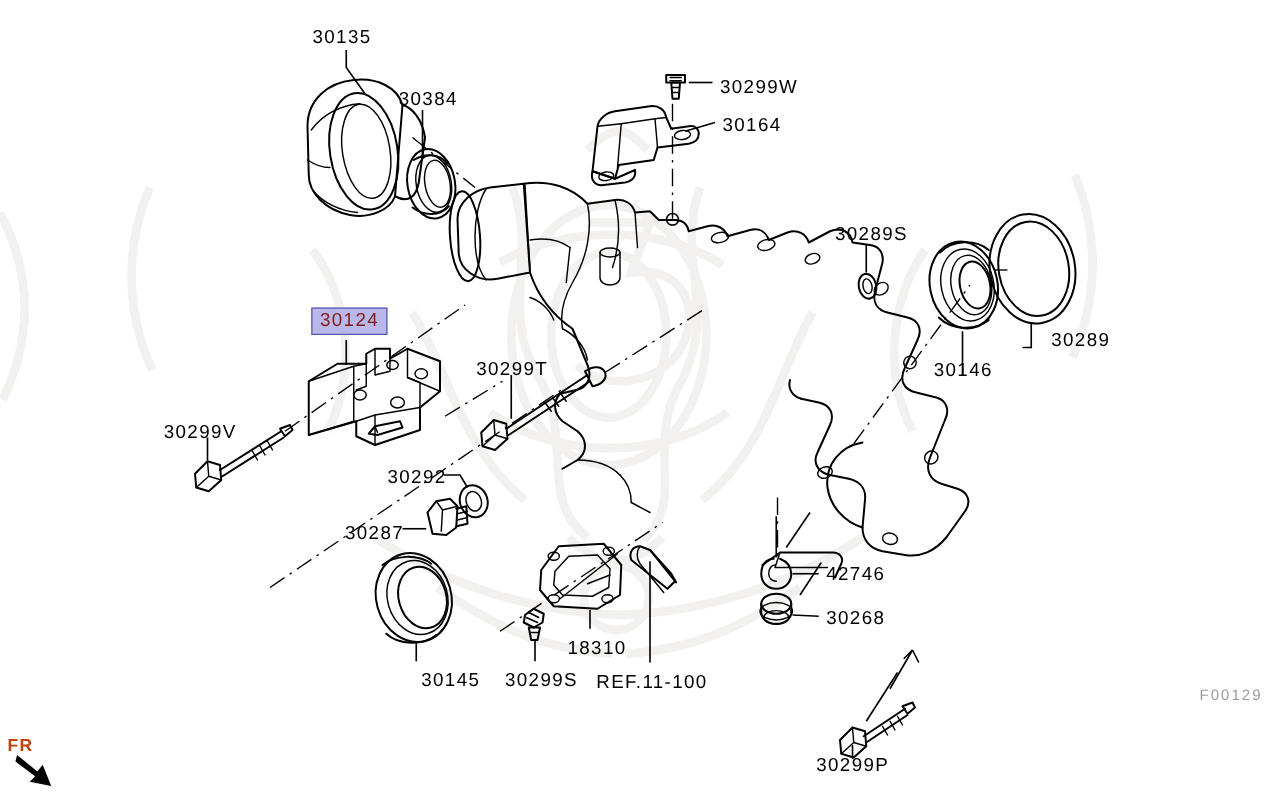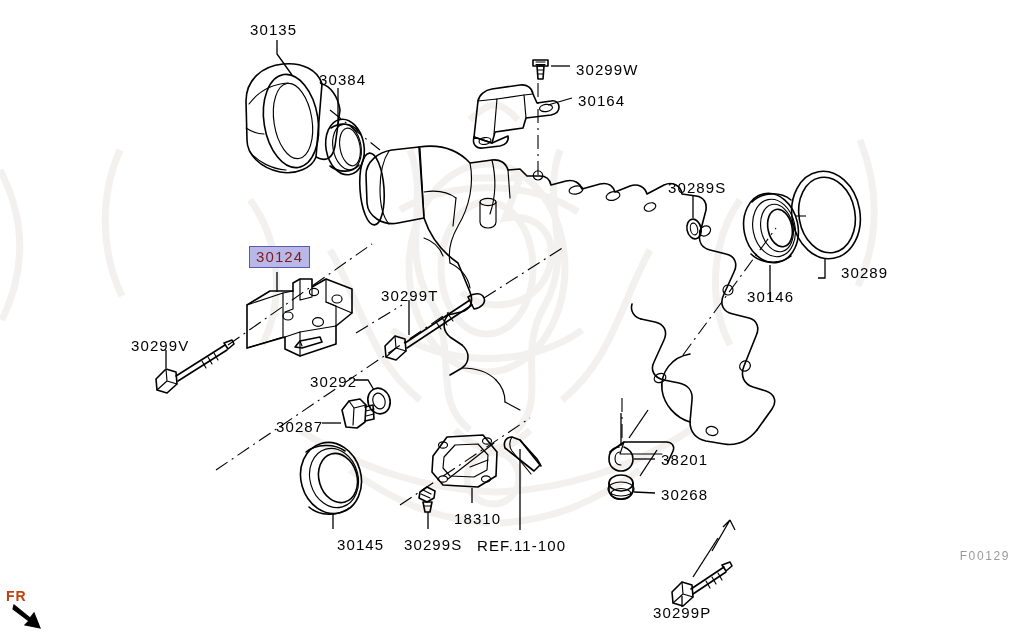--- a/index.html
+++ b/index.html
@@ -362,21 +362,21 @@
       <div class="lbl" style="left: 576px; top: 62px;">30299W</div>
       <div class="lbl" style="left: 578px; top: 93px;">30164</div>
       <div class="lbl" style="left: 668px; top: 180px;">30289S</div>
       <div class="lbl" style="left: 808px; top: 265px; margin-left: 33px;">30289</div>
       <div class="lbl" style="left: 747px; top: 289px;">30146</div>
       <div class="lbl hl" style="left: 249px; top: 246px;">30124</div>
       <div class="lbl" style="left: 381px; top: 288px;">30299T</div>
       <div class="lbl" style="left: 131px; top: 338px;">30299V</div>
       <div class="lbl" style="left: 310px; top: 374px;">30292</div>
       <div class="lbl" style="left: 276px; top: 419px;">30287</div>
-      <div class="lbl" style="left: 661px; top: 452px;">38201</div>
+      <div class="lbl" style="left: 661px; top: 452px;">42746</div>
       <div class="lbl" style="left: 661px; top: 487px;">30268</div>
       <div class="lbl" style="left: 313px; top: 537px; margin-left: 24px;">30145</div>
       <div class="lbl" style="left: 404px; top: 537px;">30299S</div>
       <div class="lbl" style="left: 454px; top: 511px;">18310</div>
       <div class="lbl" style="left: 477px; top: 538px;">REF.11-100</div>
       <div class="lbl" style="left: 653px; top: 605px;">30299P</div>
     </div>
 
   <div class="fr">FR</div>
   <div class="figcode">F00129</div>

